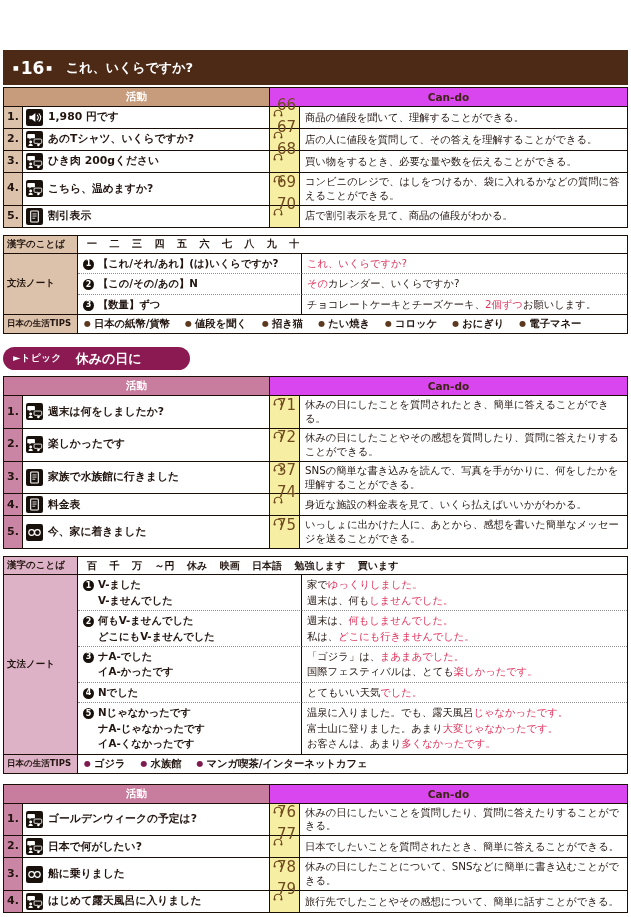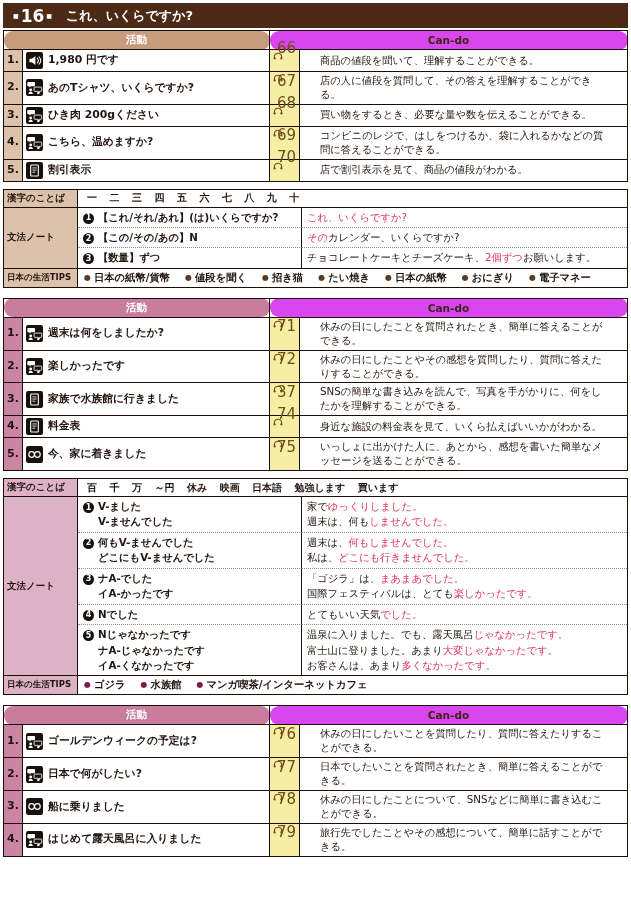--- a/index.html
+++ b/index.html
@@ -1,39 +1,39 @@
 <!DOCTYPE html>
 <html><head>
 <meta charset="utf-8">
 <style>
   html,body{margin:0;padding:0;background:#fff;}
   body{width:631px;font-family:"DejaVu Sans","Liberation Sans",sans-serif;color:#221510;-webkit-font-smoothing:antialiased;}
   .page{width:625px;margin:0 auto;padding-top:3px;}
   .lesson{margin-bottom:10px;}
   .brown{--hd:#4c2a16;--sub:#c69c7c;--cell:#dcc2ab;--lab:#dcc2ab;--bullet:#5d3a1f;}
   .pink{--hd:#7e1b4e;--sub:#c97d9e;--cell:#cb85a4;--lab:#ddb2c6;--bullet:#7e1b4e;}
-  .lh{background:var(--hd);color:#fff;height:25px;display:flex;align-items:center;padding:0 8px;}
+  .lh{background:var(--hd);color:#fff;height:35px;display:flex;align-items:center;padding:0 8px;margin-top:47px;}
   .lh .mark{font-size:6px;line-height:1;margin:0 2px;}
   .lh .no{font-size:17px;font-weight:bold;letter-spacing:0;}
   .lh .title{font-size:13px;font-weight:bold;margin-left:12px;}
   table{border-collapse:collapse;width:625px;table-layout:fixed;}
   td,th{border:1px solid #1b0e06;vertical-align:middle;}
   .activities{margin-top:2px;}
-  .activities th{height:16px;font-size:10.5px;font-weight:bold;padding:1px 10px;border-radius:9px;}
+  .activities th{height:16px;font-size:10.5px;font-weight:bold;padding:1px 10px;}
   .th-act{background:var(--sub);color:#fff;}
   .th-cando{background:#d946ef;color:#3d2414;}
   .activities td{font-size:10.8px;line-height:1.35;}
   td.num{background:var(--cell);text-align:center;font-weight:bold;font-size:11px;width:19px;padding:0;}
   td.act{background:#fff;padding:2px 3px;border-radius:11px;}
   .actwrap{display:flex;align-items:center;gap:5px;font-weight:bold;}
   .aicon{width:17px;height:17px;flex:0 0 17px;display:block;}
   td.track{background:#f6efa3;width:30px;position:relative;height:21px;padding:0;}
   .hp{position:absolute;top:2px;left:3px;width:10px;height:8px;color:#6f4a1f;}
   .tno{position:absolute;right:3px;bottom:13px;font-size:15px;font-weight:normal;color:#6f4a1f;}
-  td.cando{background:#fff;padding:2px 20px;font-size:10.3px;margin-left:42px;}
+  td.cando{background:#fff;padding:2px 5px;font-size:10.3px;margin-left:42px;}
   .info{margin-top:7px;}
   .info th{background:var(--lab);font-size:9.5px;font-weight:bold;width:74px;padding:2px 3px;text-align:left;}
   .info th.tiplab{font-size:8.5px;}
   td.kanji{background:#fff;font-weight:bold;font-size:10px;padding:0 9px;word-spacing:9px;}
   td.gwrap{padding:0;background:#fff;}
   .ggrid{display:grid;grid-template-columns:224px 1fr;}
   .ggrid>div{padding:2px 5px;font-size:10.3px;line-height:1.5;}
   .ggrid>div:nth-child(n+3){border-top:1px dotted #8f8f8f;}
   .gp{display:flex;align-items:flex-start;border-right:1px solid #1b0e06;}
   .gnum{background:#18100b;color:#fff;border-radius:50%;width:11px;height:11px;flex:0 0 11px;display:inline-flex;align-items:center;justify-content:center;font-size:8px;font-weight:bold;margin:3px 4px 0 0;}
@@ -231,30 +231,36 @@
         </td>
       </tr>
       <tr>
         <th class="tiplab">日本の生活TIPS</th>
         <td class="tips">
               <div class="tips-list">
                 <span class="tip">日本の紙幣/貨幣</span>
                 <span class="tip">値段を聞く</span>
                 <span class="tip">招き猫</span>
                 <span class="tip">たい焼き</span>
-                <span class="tip">日本の紙幣</span>
+                <span class="tip">コロッケ</span>
                 <span class="tip">おにぎり</span>
                 <span class="tip">電子マネー</span>
               </div>
             </td>
       </tr>
     </tbody>
       </table>
   </section>
 
+  <div class="topic">
+    <span class="topic-pill">
+      <span class="topic-tag"><span>►</span><span>トピック</span></span>
+      <span class="topic-title">休みの日に</span>
+    </span>
+  </div>
 
   <section class="lesson pink">
     <table class="activities">
       <colgroup>
           <col style="width:19px">
           <col style="width:247px">
           <col style="width:30px">
           <col>
         </colgroup>
       <tbody>

